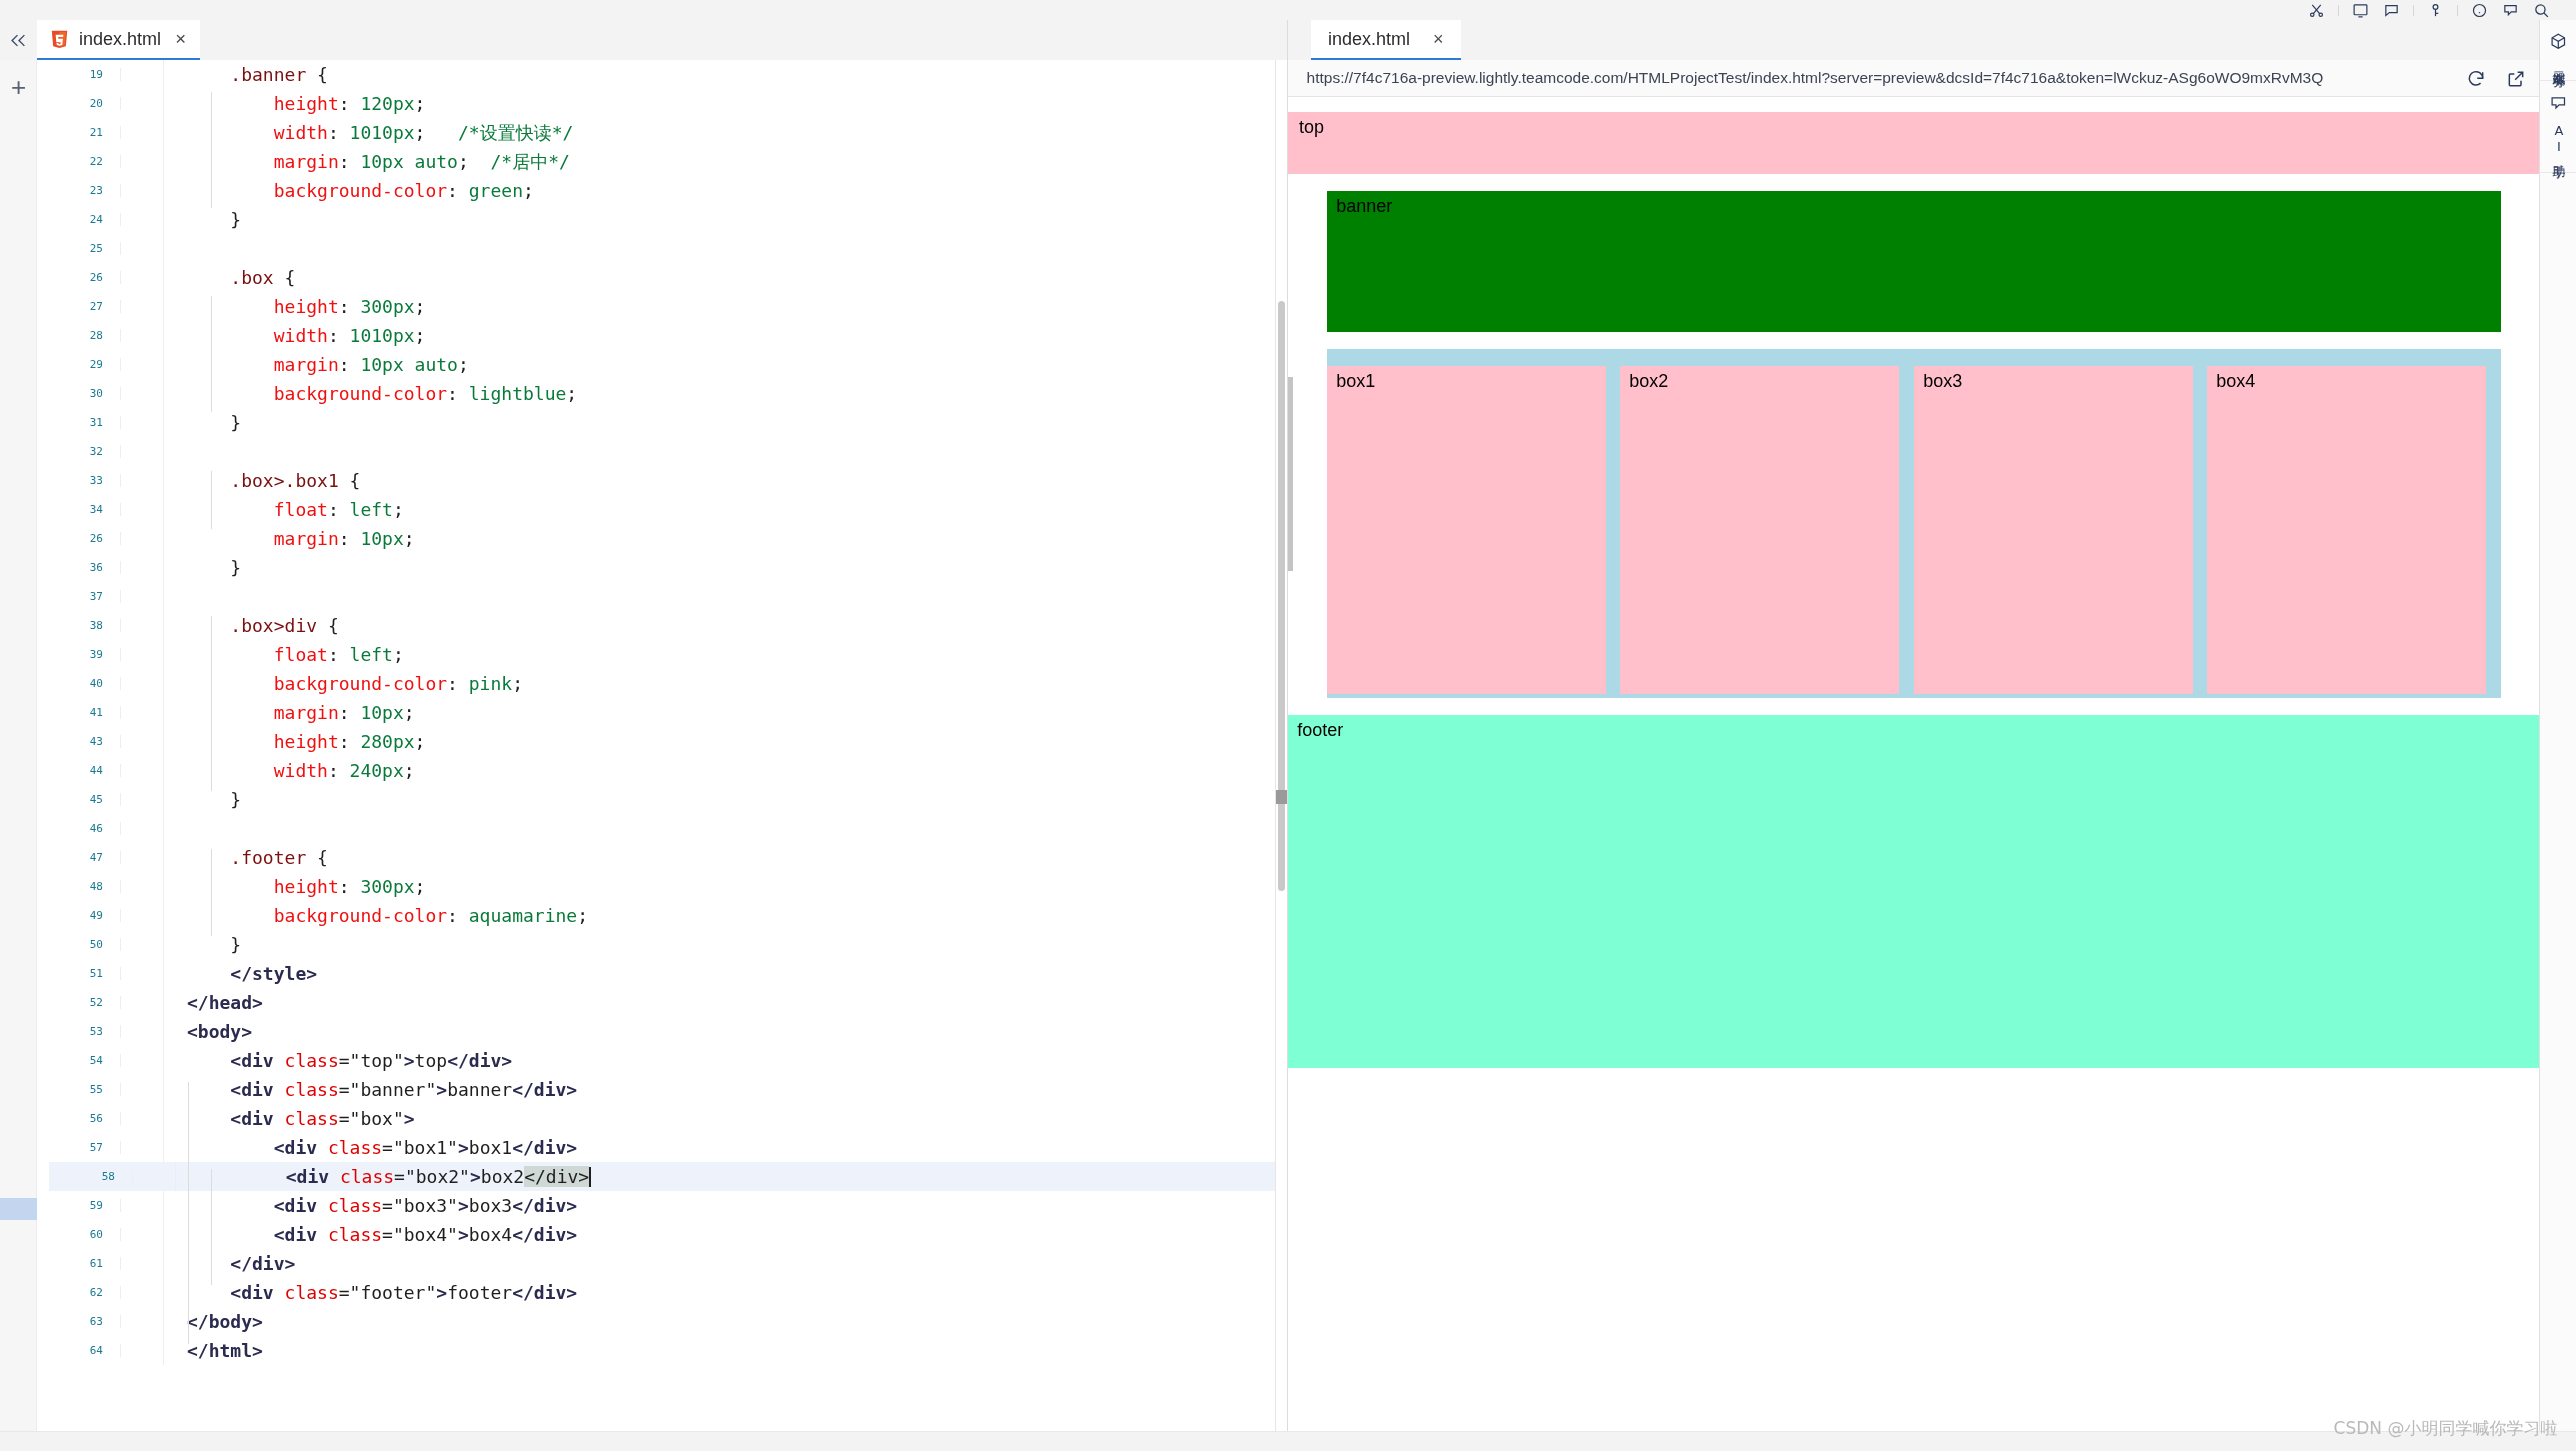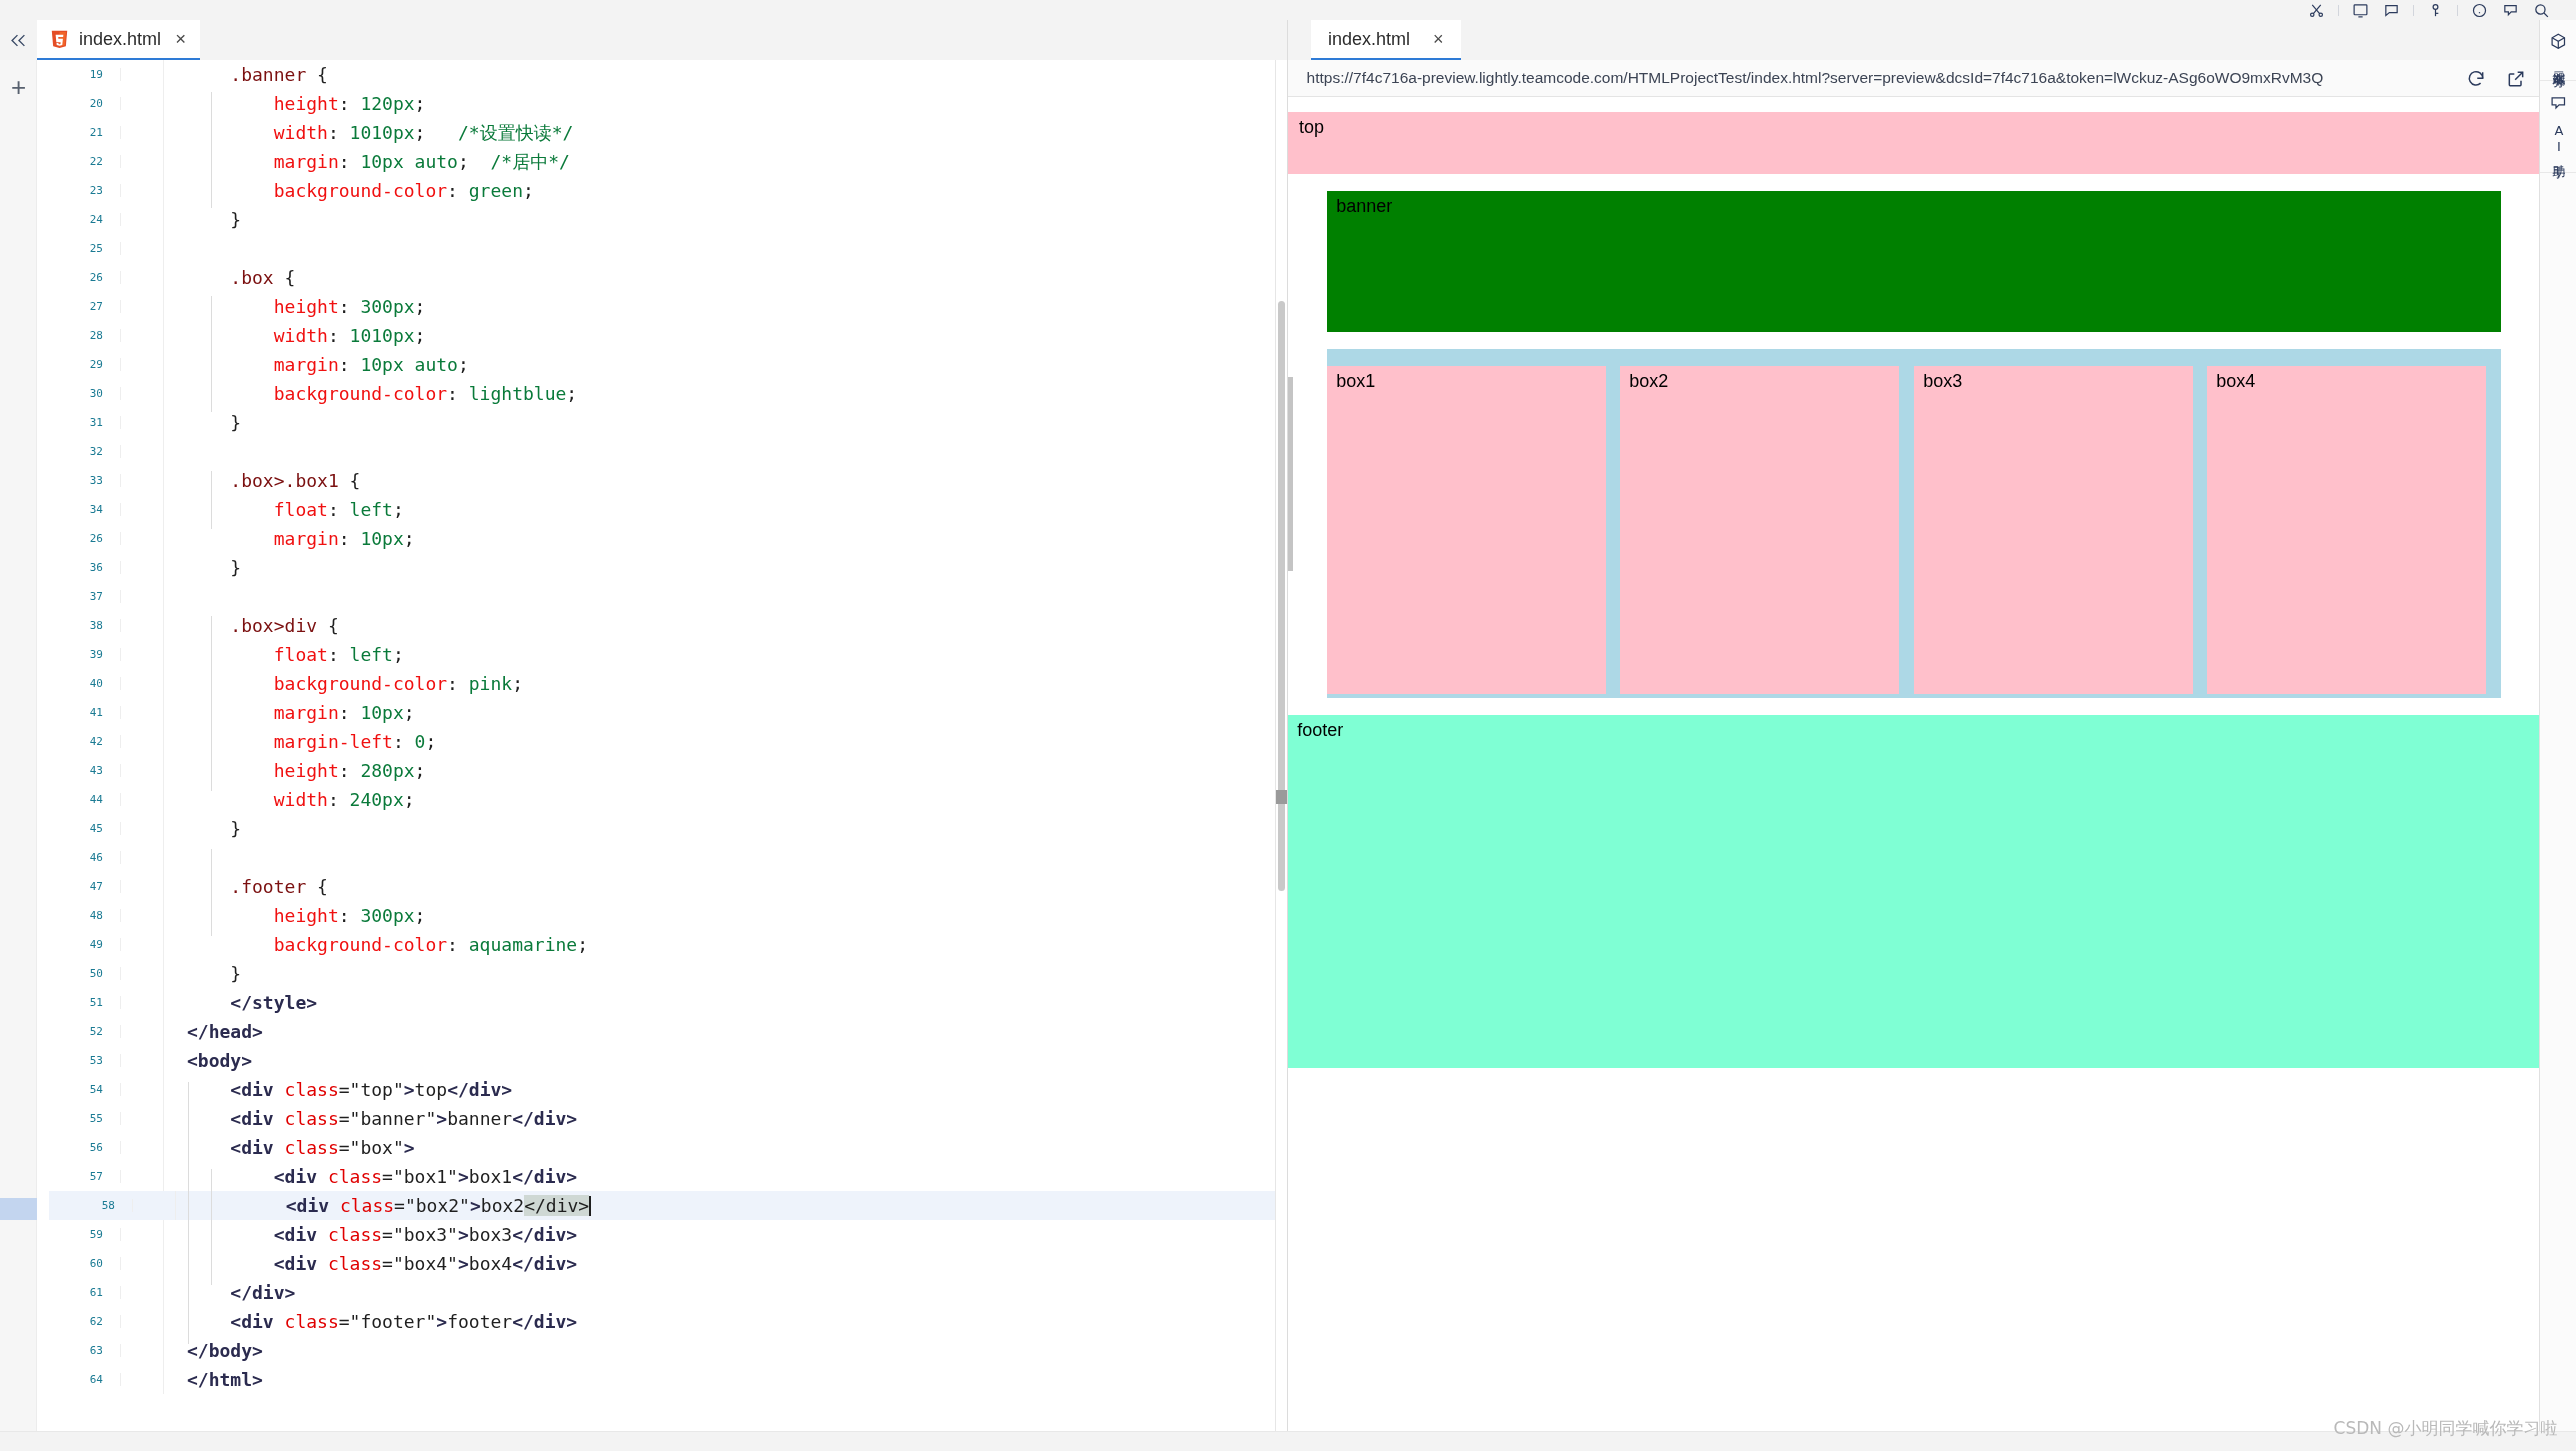--- a/index.html
+++ b/index.html
@@ -438,25 +438,20 @@
           </div>
           <div class="code-row">
             <div class="ln">40</div>
             <div class="fold"></div>
             <div class="code-text"><span>        </span><span class="t-prop">background-color</span><span class="t-punc">: </span><span class="t-val">pink</span><span class="t-punc">;</span></div>
           </div>
           <div class="code-row">
             <div class="ln">41</div>
             <div class="fold"></div>
             <div class="code-text"><span>        </span><span class="t-prop">margin</span><span class="t-punc">: </span><span class="t-val">10px</span><span class="t-punc">;</span></div>
-          </div>
-          <div class="code-row">
-            <div class="ln">42</div>
-            <div class="fold"></div>
-            <div class="code-text"><span>        </span><span class="t-prop">margin-left</span><span class="t-punc">: </span><span class="t-val">0</span><span class="t-punc">;</span></div>
           </div>
           <div class="code-row">
             <div class="ln">43</div>
             <div class="fold"></div>
             <div class="code-text"><span>        </span><span class="t-prop">height</span><span class="t-punc">: </span><span class="t-val">280px</span><span class="t-punc">;</span></div>
           </div>
           <div class="code-row">
             <div class="ln">44</div>
             <div class="fold"></div>
             <div class="code-text"><span>        </span><span class="t-prop">width</span><span class="t-punc">: </span><span class="t-val">240px</span><span class="t-punc">;</span></div>

